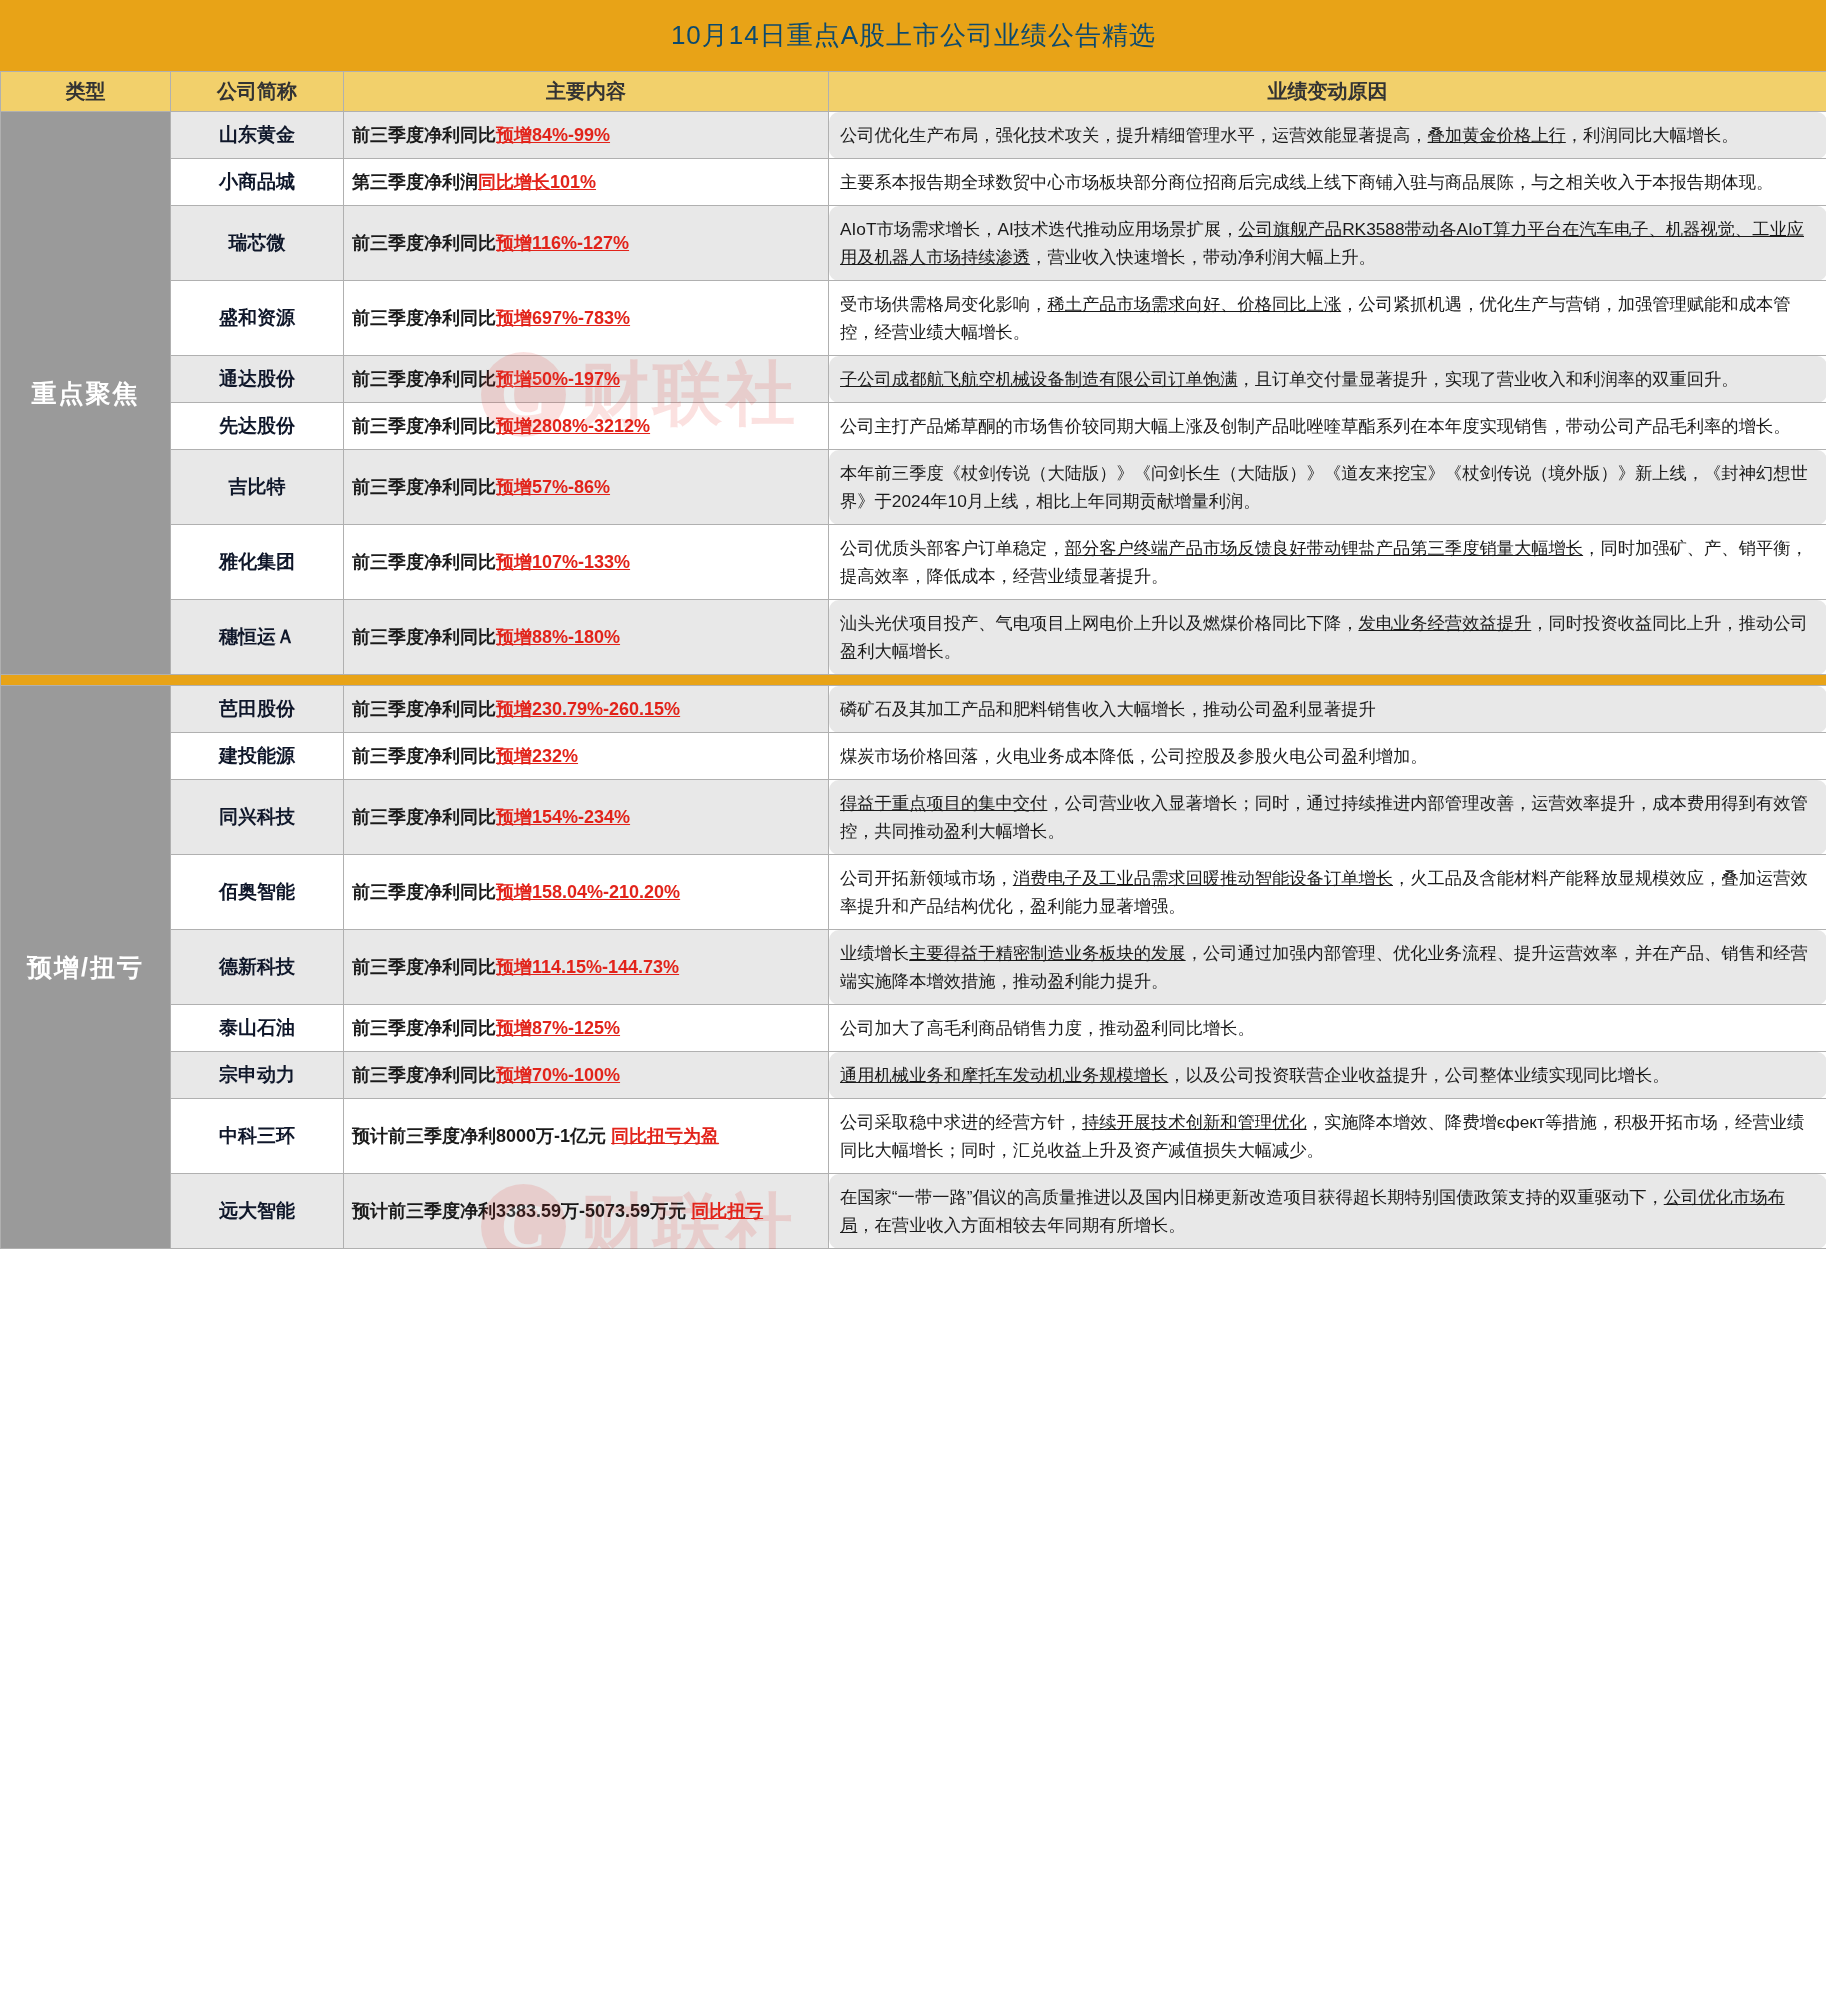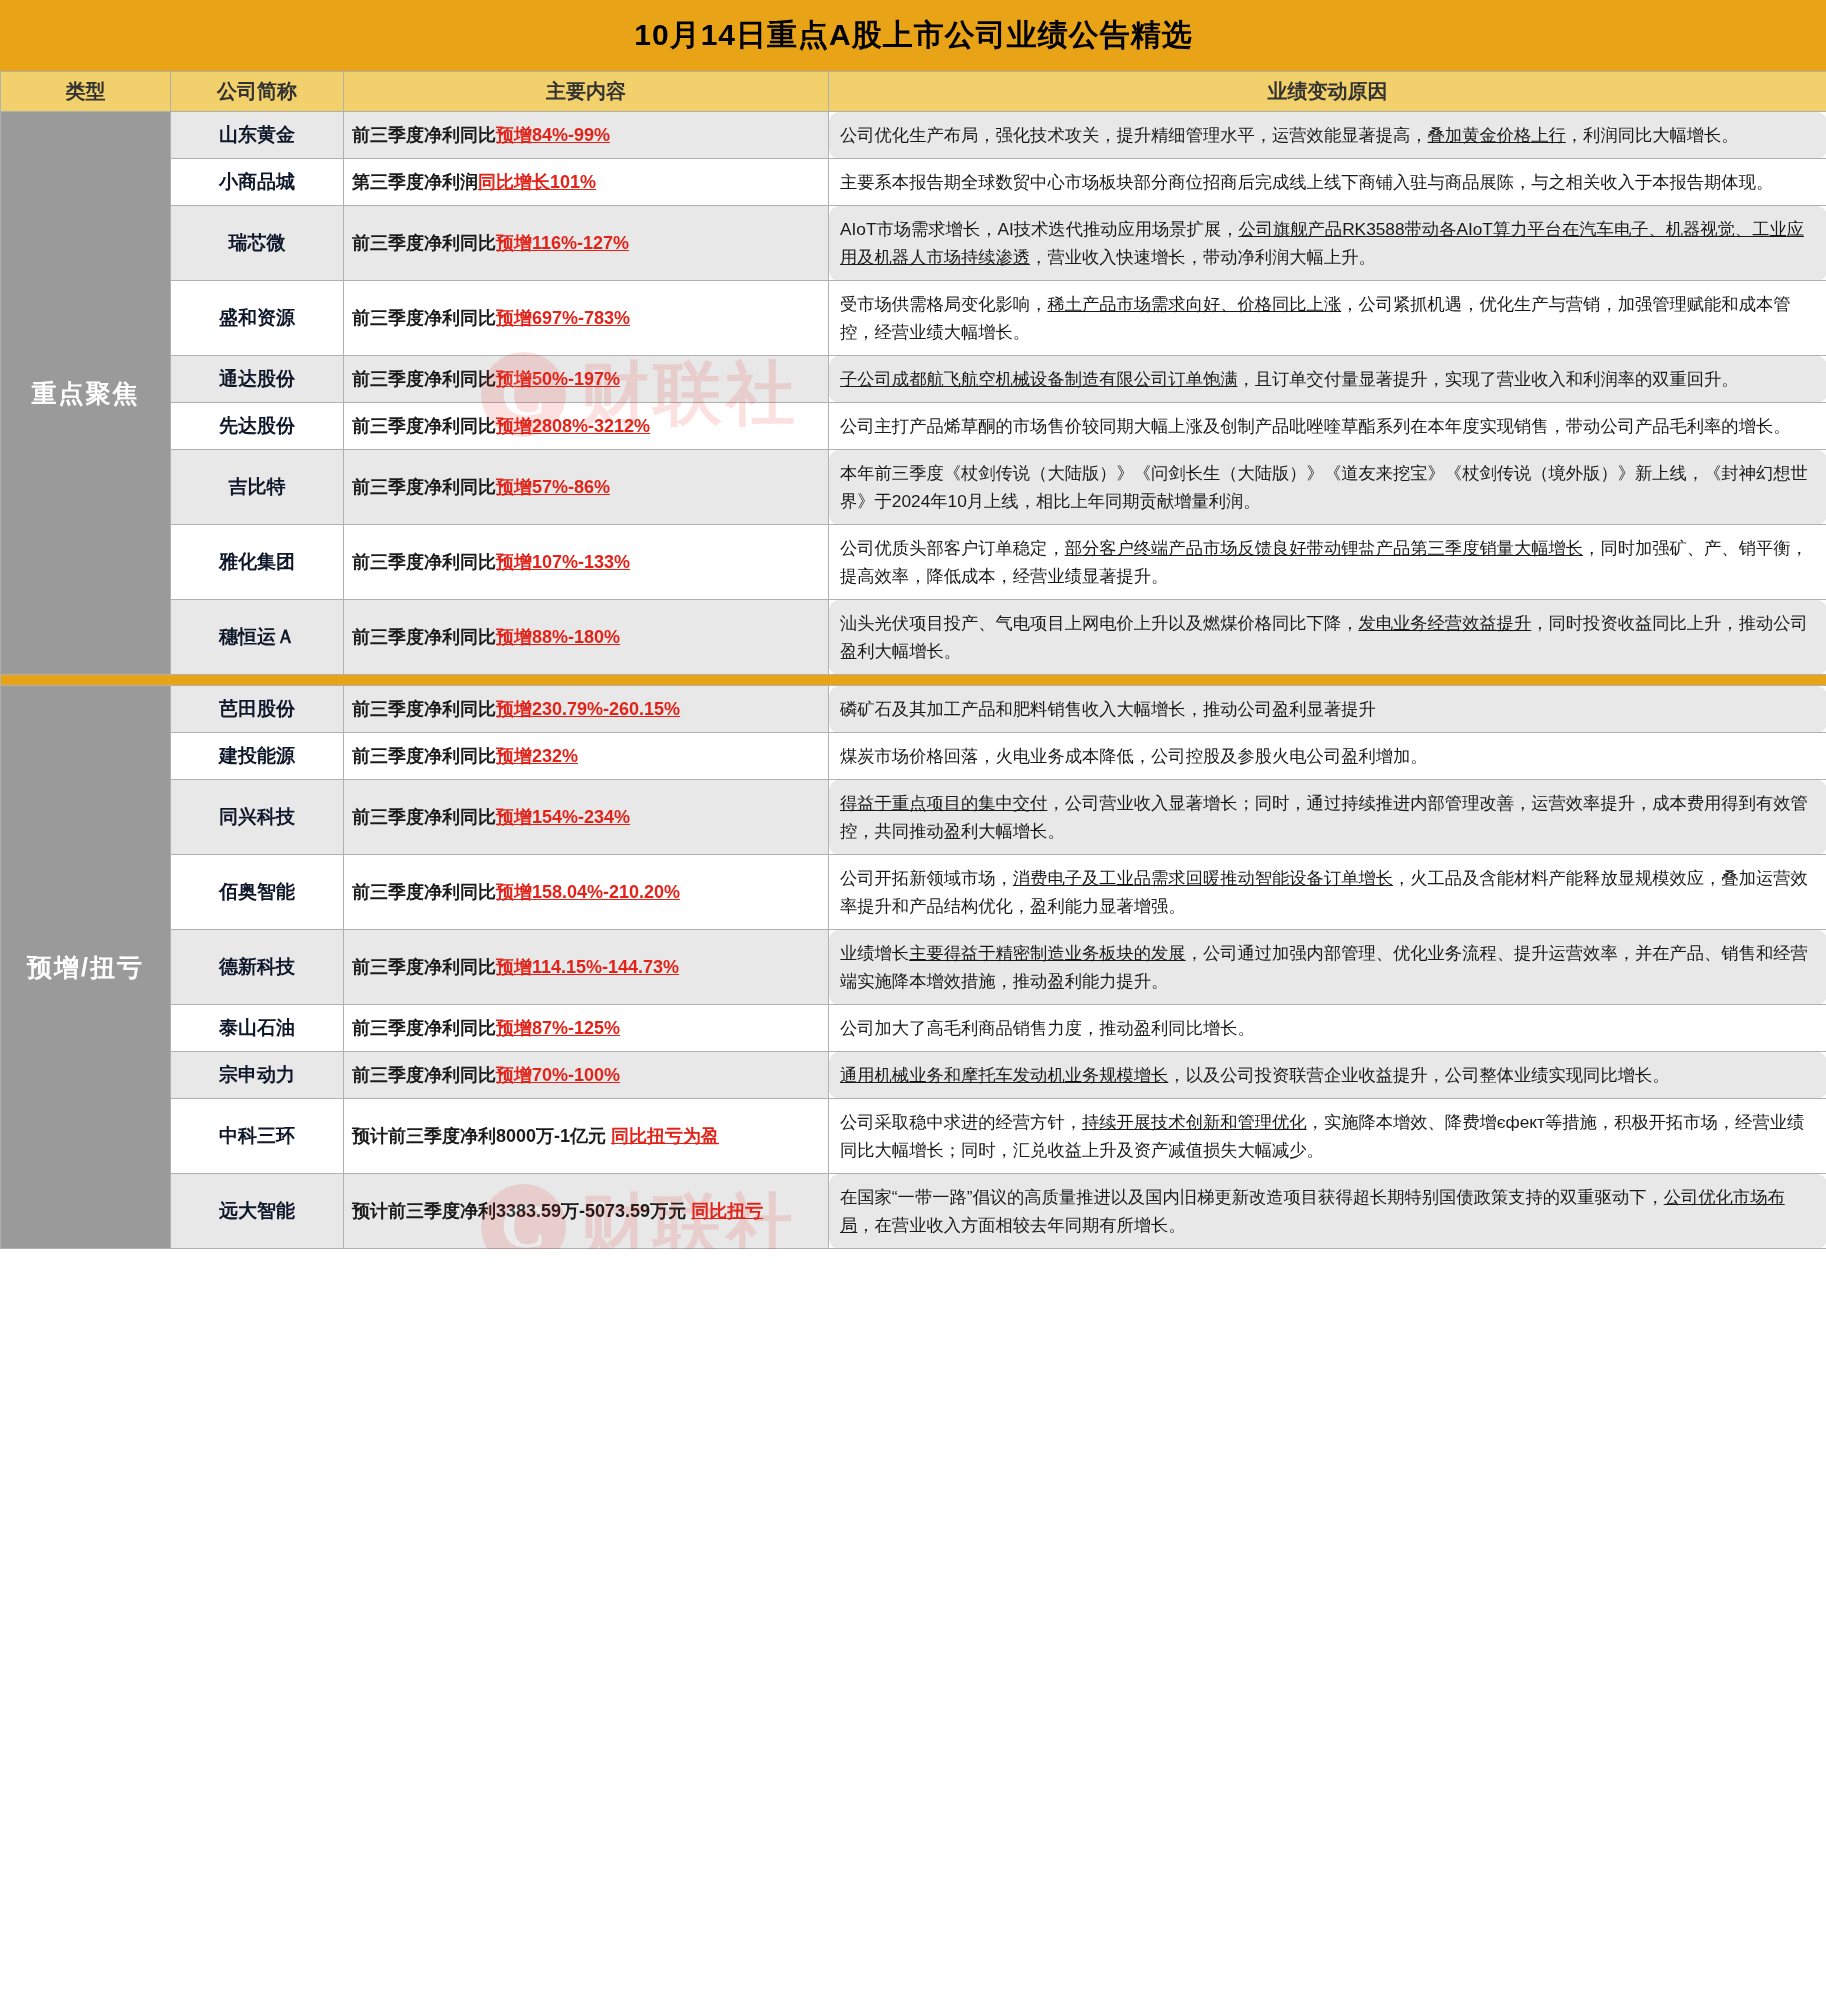--- a/index.html
+++ b/index.html
@@ -18,23 +18,23 @@
   }
   
   .title-bar {
     height: 71px;
     background: #E8A317;
     display: flex;
     align-items: center;
     justify-content: center;
   }
   .title-bar .title-text {
-    color: #000000;
-    font-size: 30px;
-    font-weight: bold;
+    color: #0c4a6e;
+    font-size: 26px;
+    font-weight: normal;
     letter-spacing: 1px;
   }
   
   table.main {
     border-collapse: collapse;
     width: 1827px;
     table-layout: fixed;
   }
   table.main col.c-type   { width: 170px; }
   table.main col.c-name   { width: 173px; }

